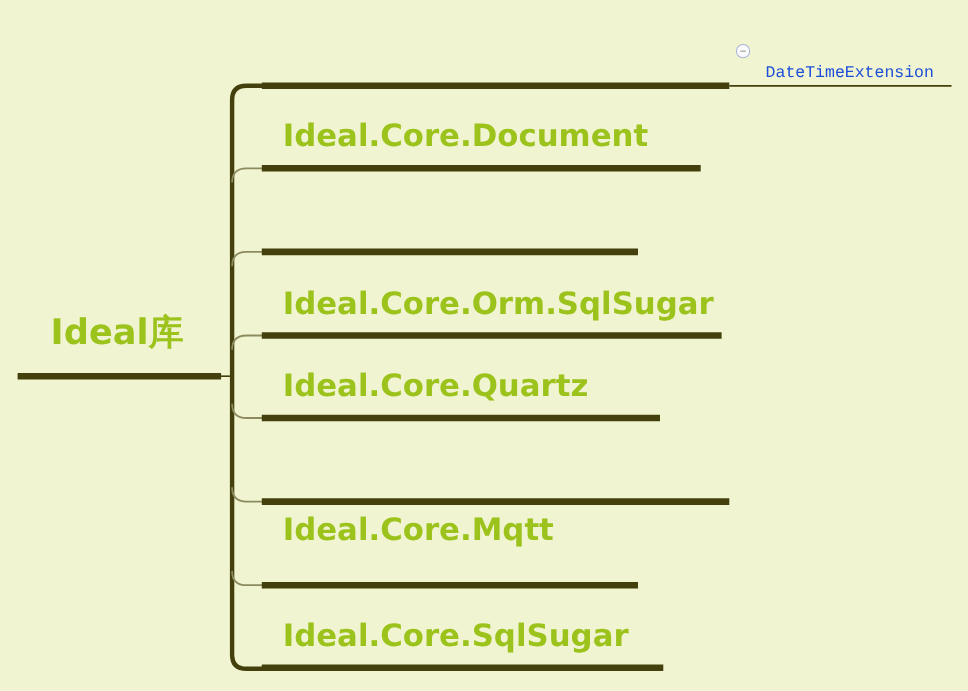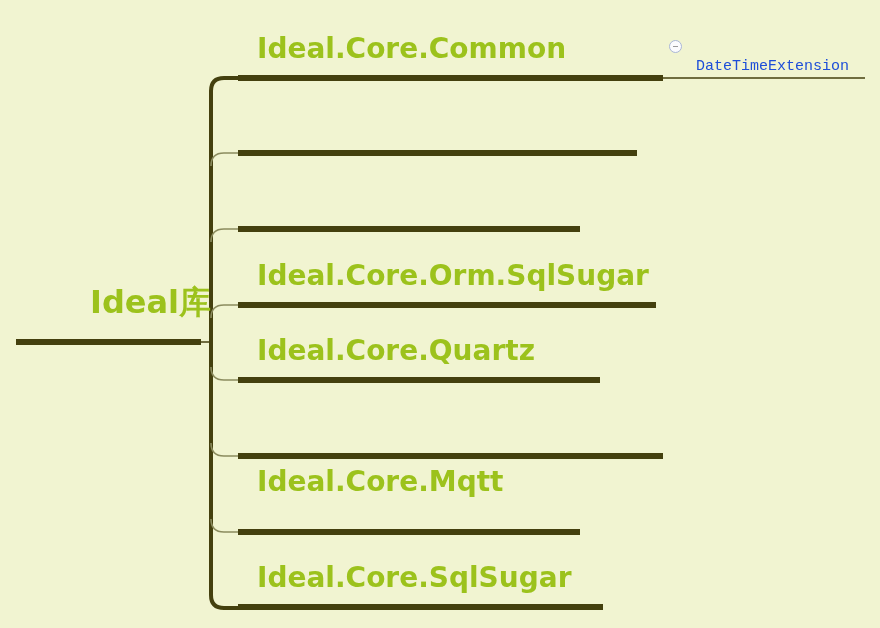--- a/index.html
+++ b/index.html
@@ -34,21 +34,20 @@
   .root-label {
     position: absolute;
     left: 46px;
     top: 284px;
     font-size: 32px;
     font-weight: bold;
     color: #9cc21c;
     white-space: nowrap;
     line-height: 36px;
     cursor: pointer;
-    margin-left: 44px;
   }
   .child-label {
     position: absolute;
     left: 696px;
     top: 57px;
     font-family: "Liberation Mono", "DejaVu Sans Mono", monospace;
     font-size: 15px;
     color: #1d4ed8;
     white-space: nowrap;
     line-height: 19px;
@@ -101,21 +100,21 @@
     <path d="M 238 380 L 600 380" stroke="#44400e" stroke-width="6" fill="none"></path>
     <path d="M 238 456 L 663 456" stroke="#44400e" stroke-width="6" fill="none"></path>
     <path d="M 238 532 L 580 532" stroke="#44400e" stroke-width="6" fill="none"></path>
     <path d="M 238 607 L 603 607" stroke="#44400e" stroke-width="6" fill="none"></path>
 
     <path d="M 663 78 L 865 78" stroke="#44400e" stroke-width="1.6" fill="none"></path>
   </svg>
 
   <div class="root-label">Ideal库</div>
 
-  <div class="branch-label" style="top:33px">Ideal.Core.Common</div>
+  <div class="branch-label" style="top:108px">Ideal.Core.Document</div>
   <div class="branch-label" style="top:260px">Ideal.Core.Orm.SqlSugar</div>
   <div class="branch-label" style="top:335px">Ideal.Core.Quartz</div>
   <div class="branch-label" style="top:466px">Ideal.Core.Mqtt</div>
   <div class="branch-label" style="top:562px">Ideal.Core.SqlSugar</div>
 
   <div class="collapse-icon">
     <span class="minus-bar"></span>
   </div>
 
   <div class="child-label">DateTimeExtension</div>

